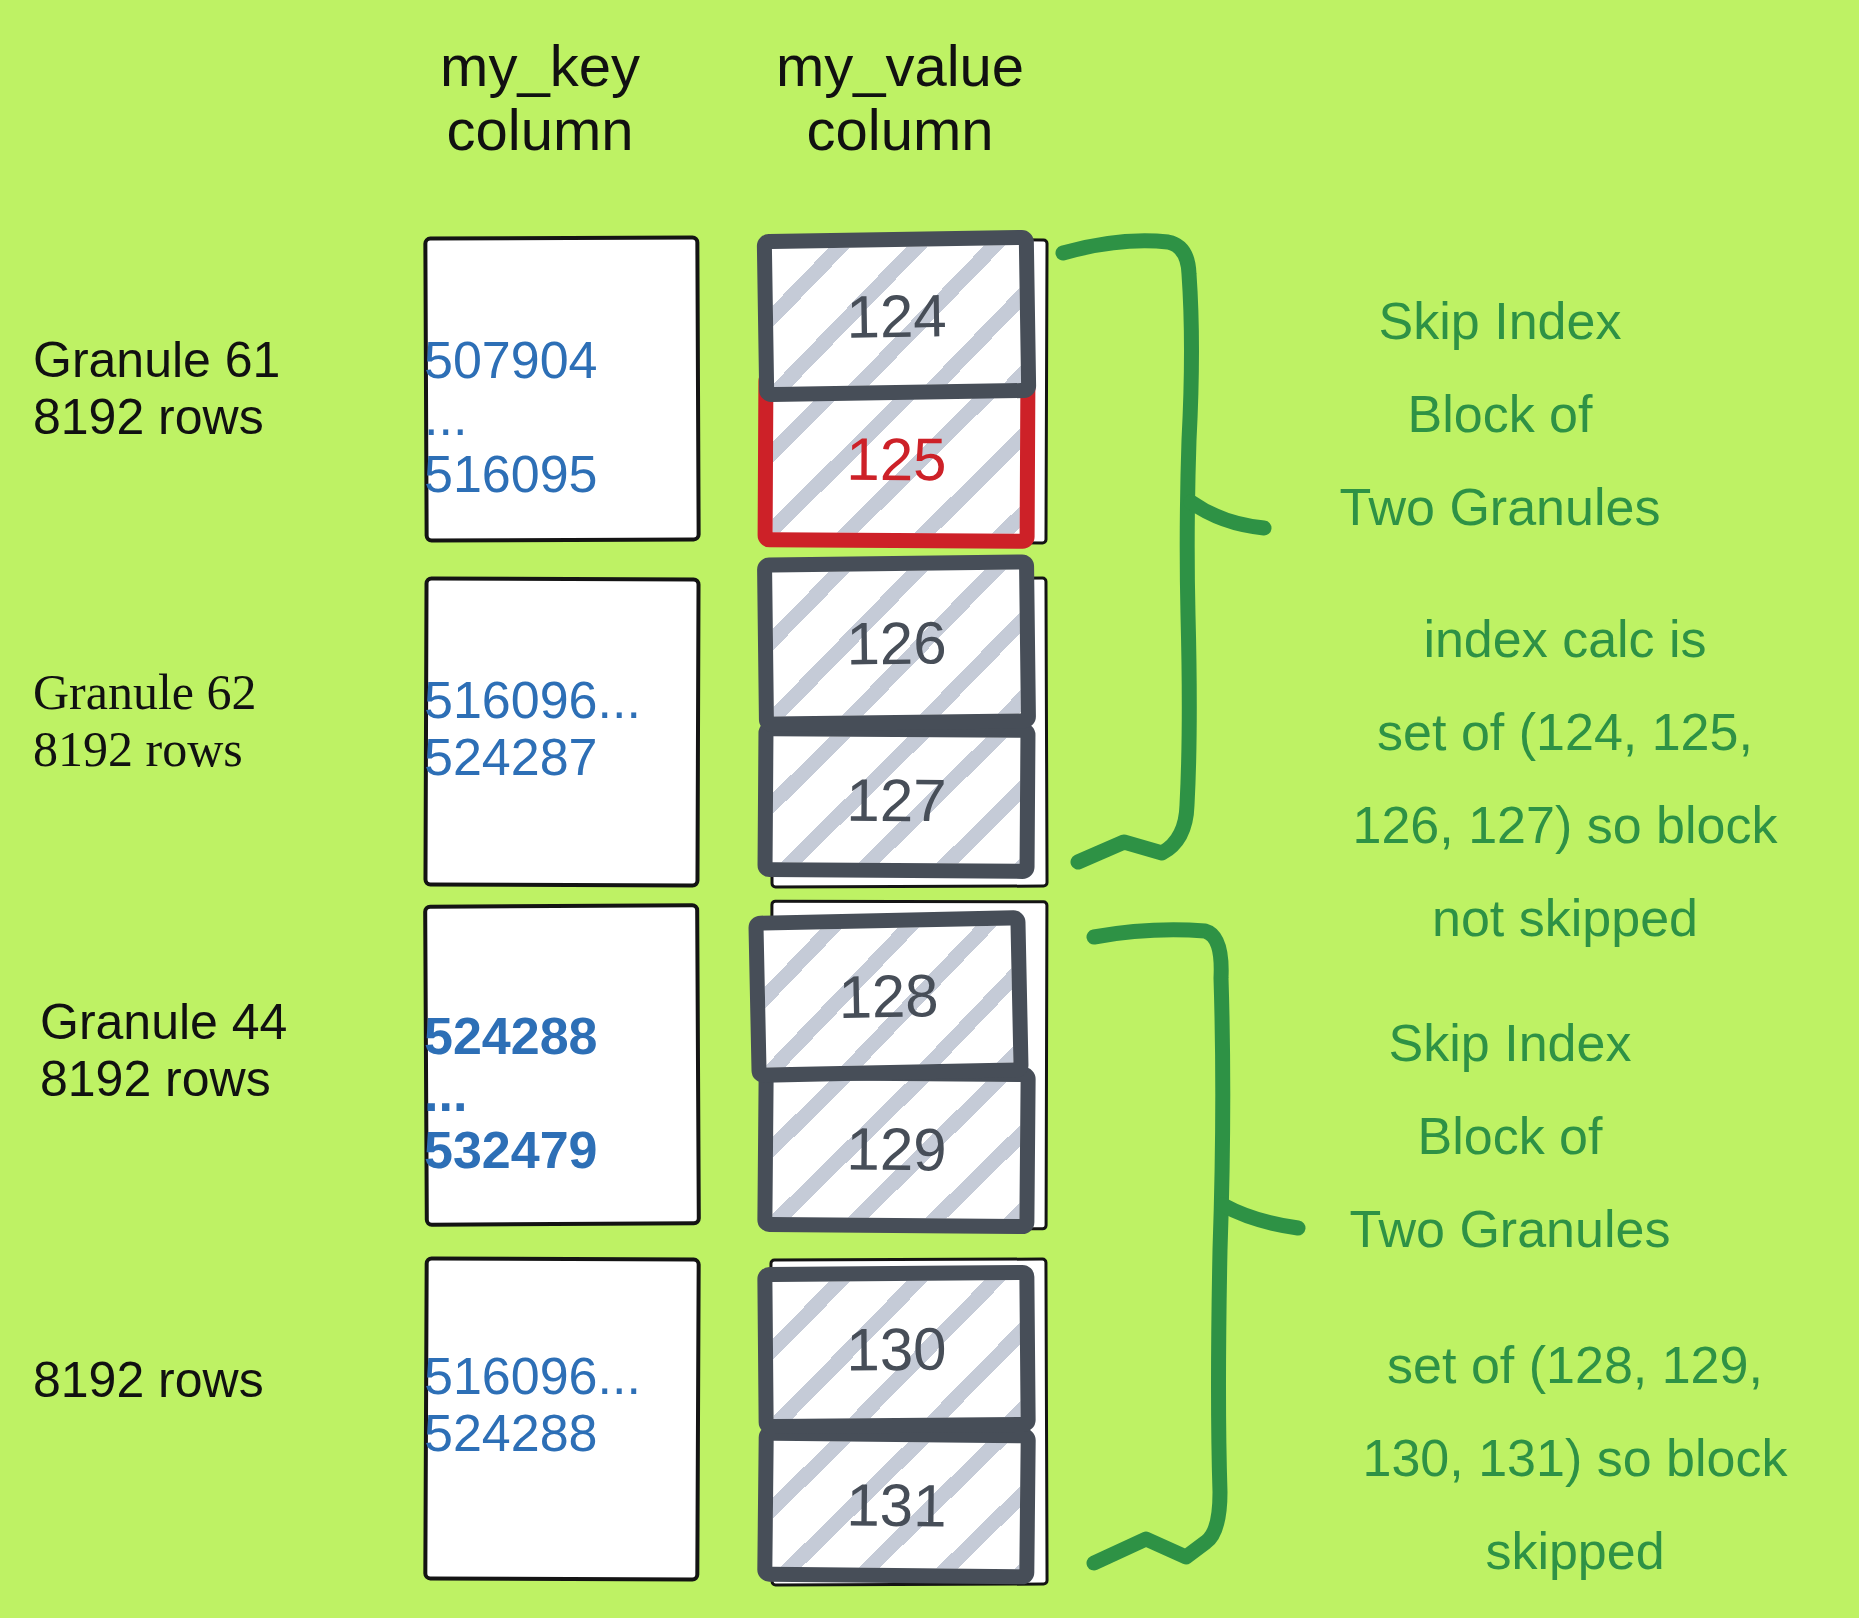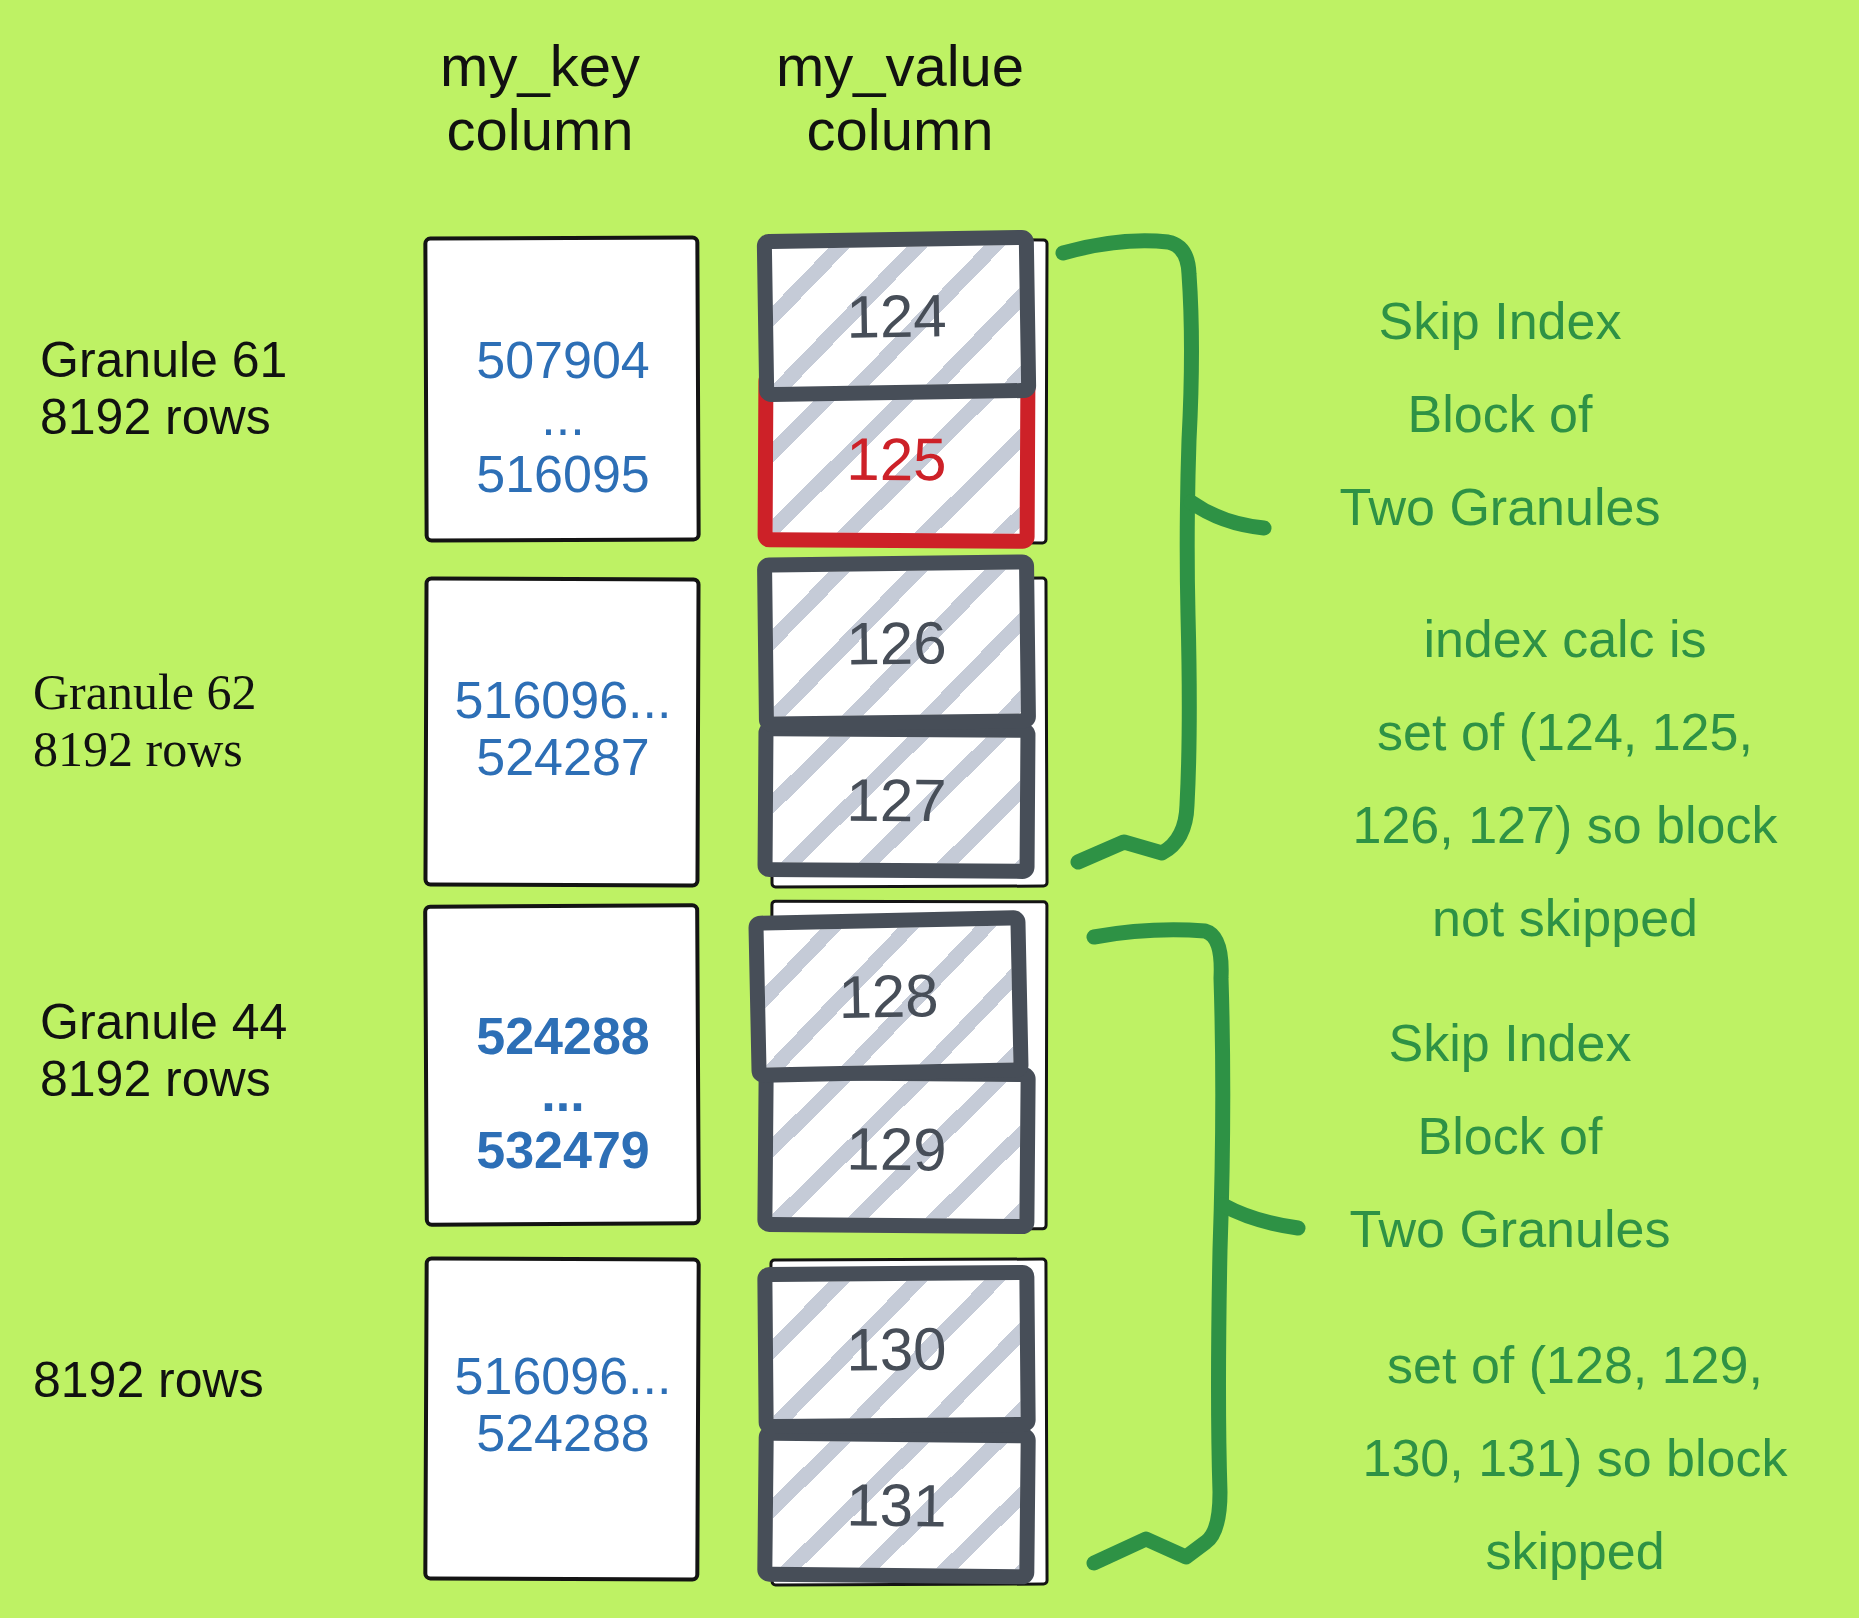--- a/index.html
+++ b/index.html
@@ -17,22 +17,22 @@
   .glabel span{display:block;}
   .keybox{
     position:absolute;left:424px;width:276px;border:4px solid #141414;
     border-radius:7px;background:#fff;box-sizing:border-box;
   }
   .outbox{
     position:absolute;left:770px;width:278px;border:3px solid #141414;
     border-radius:5px;background:#fff;box-sizing:border-box;z-index:1;
   }
   .keytext{
-    position:absolute;left:424px;width:224px;text-align:center;
-    font-size:52px;line-height:57px;color:#2d6fb6;z-index:5;padding-left:27px;
+    position:absolute;left:424px;width:224px;text-align:left;
+    font-size:52px;line-height:57px;color:#2d6fb6;z-index:5;
   }
   .keytext span{display:block;}
   .vblock{
     position:absolute;left:758px;width:277px;box-sizing:border-box;
     border:15px solid #474e58;border-radius:12px;
     background-color:#fff;
     background-image:repeating-linear-gradient(135deg,
       rgba(255,255,255,0) 0px, rgba(255,255,255,0) 40px,
       #c5cbd7 40px, #c5cbd7 55px);
     display:flex;align-items:center;justify-content:center;
@@ -56,21 +56,21 @@
 
   <div class="hdr" style="left:370px;top:34px;width:340px;">
     <span>my_key</span>
     <span>column</span>
   </div>
   <div class="hdr" style="left:745px;top:34px;width:310px;">
     <span>my_value</span>
     <span>column</span>
   </div>
 
-  <div class="glabel" style="left:33px;top:332px;margin-left:7px;">
+  <div class="glabel" style="left:33px;top:332px;">
     <span>Granule 61</span>
     <span>8192 rows</span>
   </div>
   <div class="glabel" style="left:33px;top:664px;font-family:Liberation Serif, serif;">
     <span>Granule 62</span>
     <span>8192 rows</span>
   </div>
   <div class="glabel" style="left:40px;top:994px;">
     <span>Granule 44</span>
     <span>8192 rows</span>

